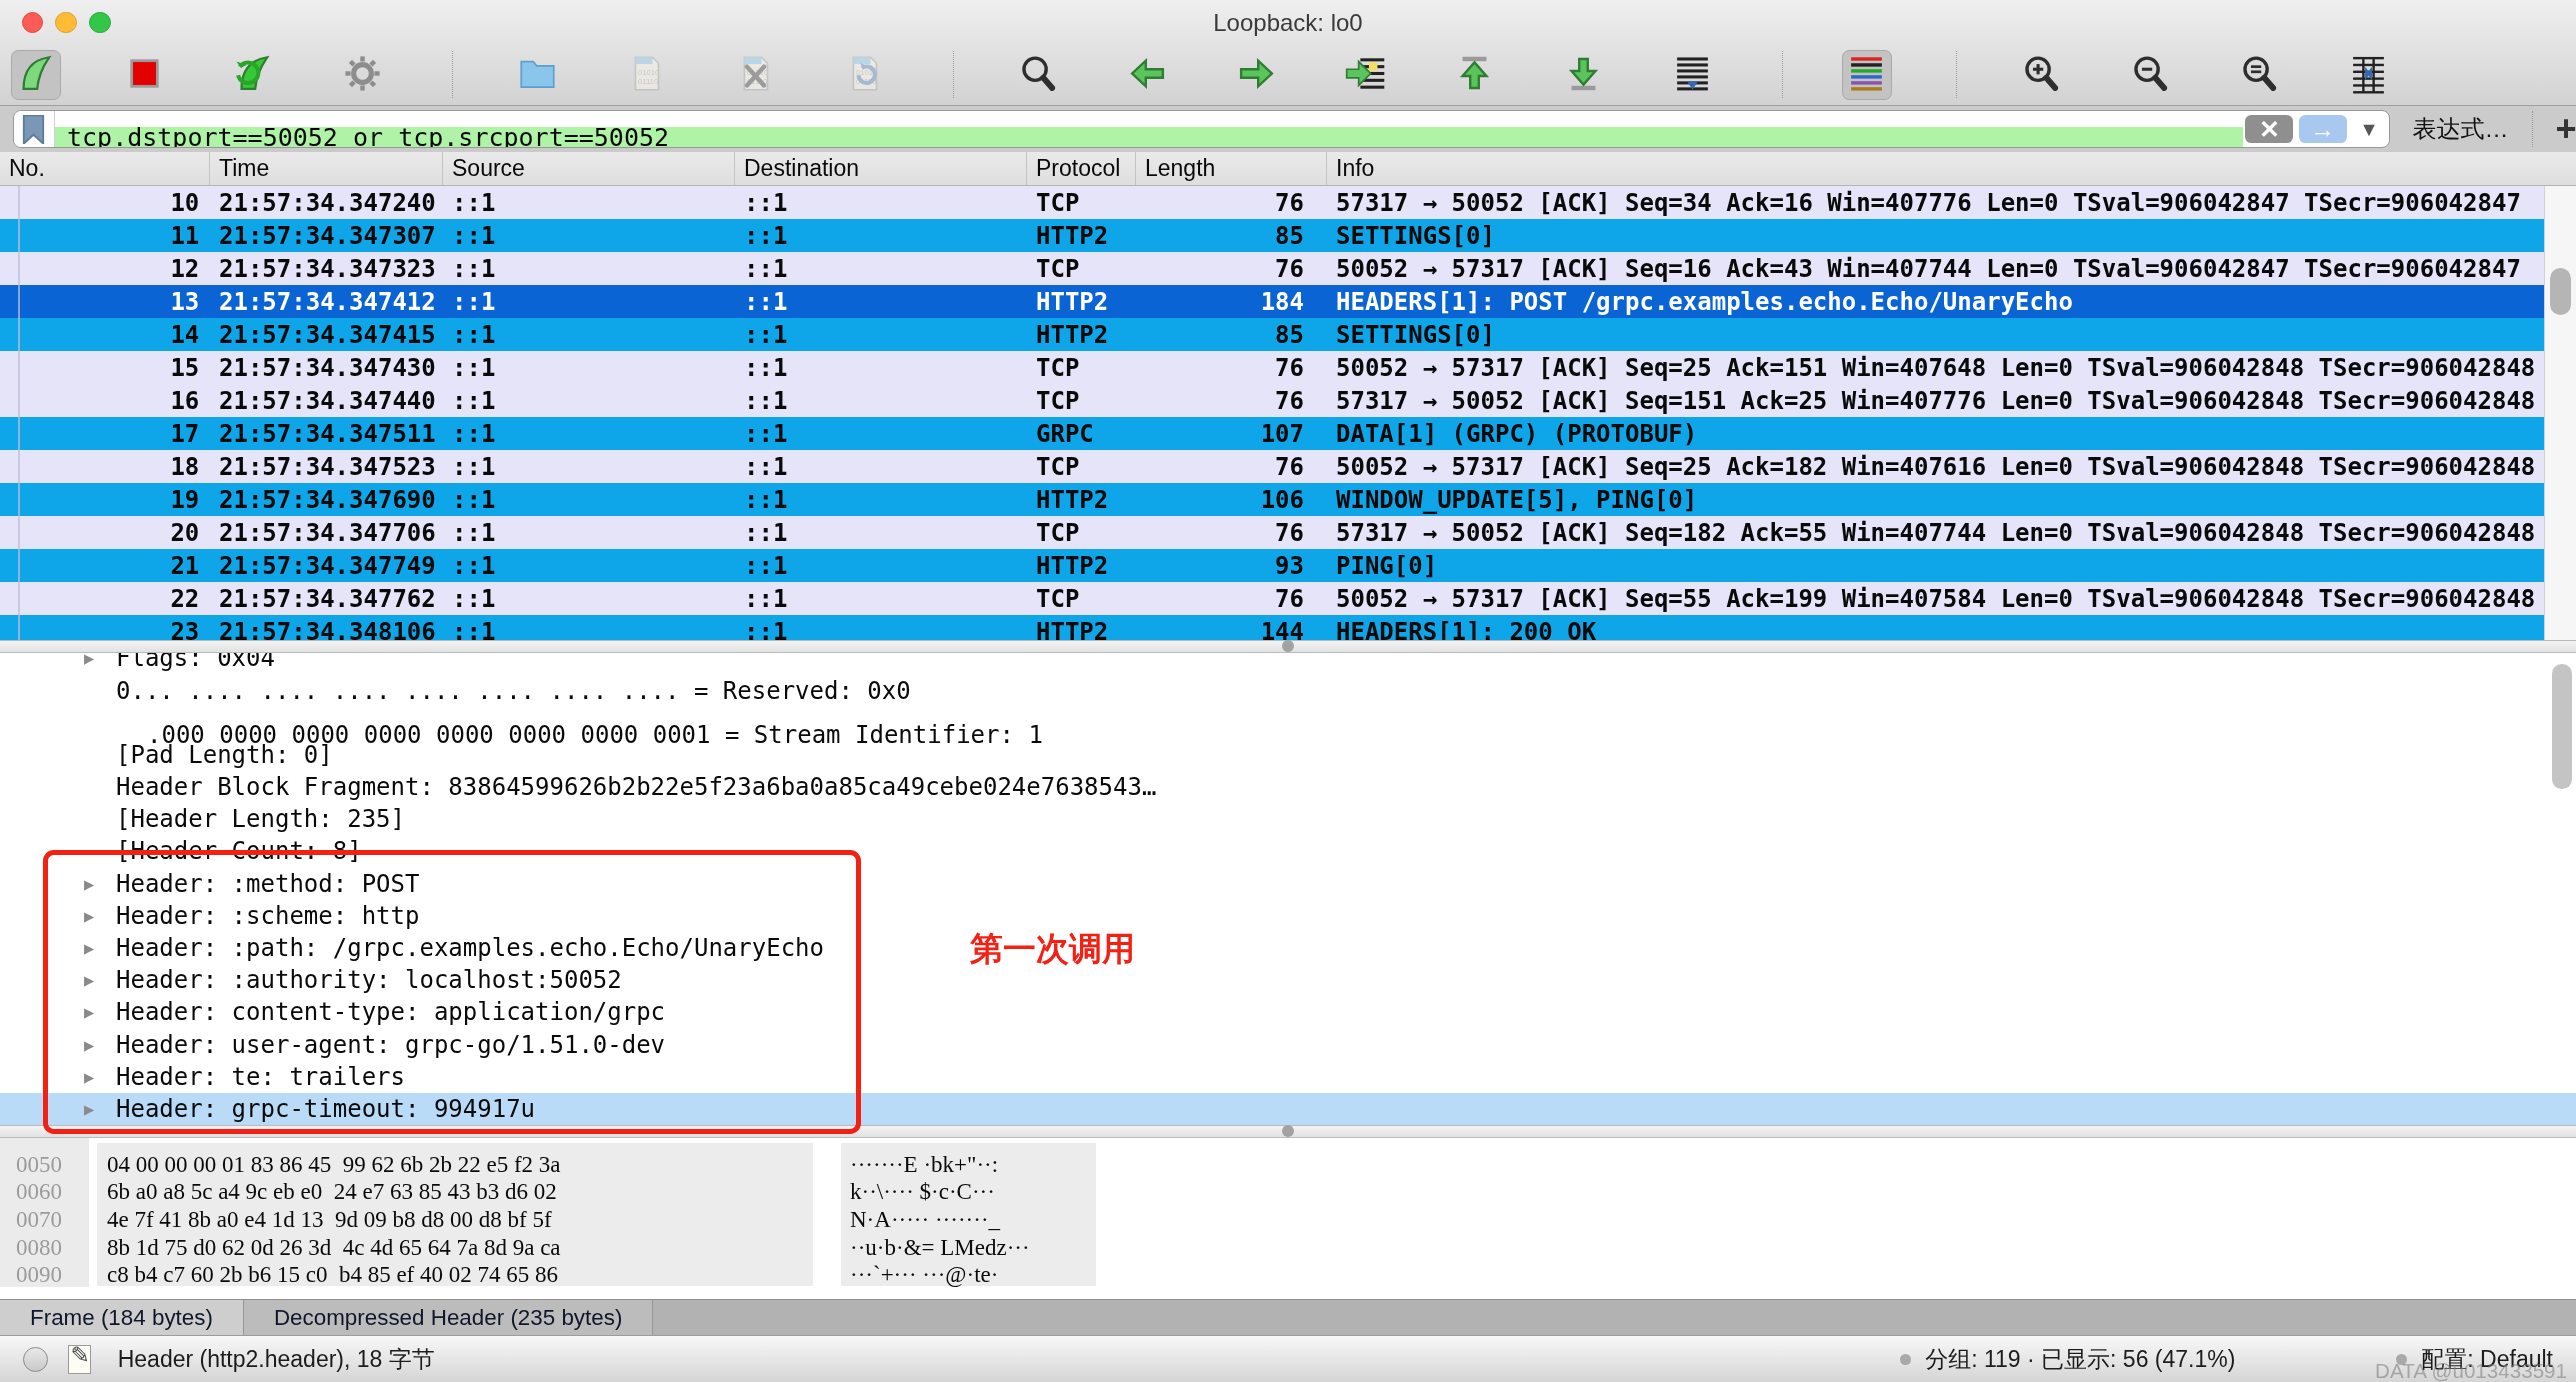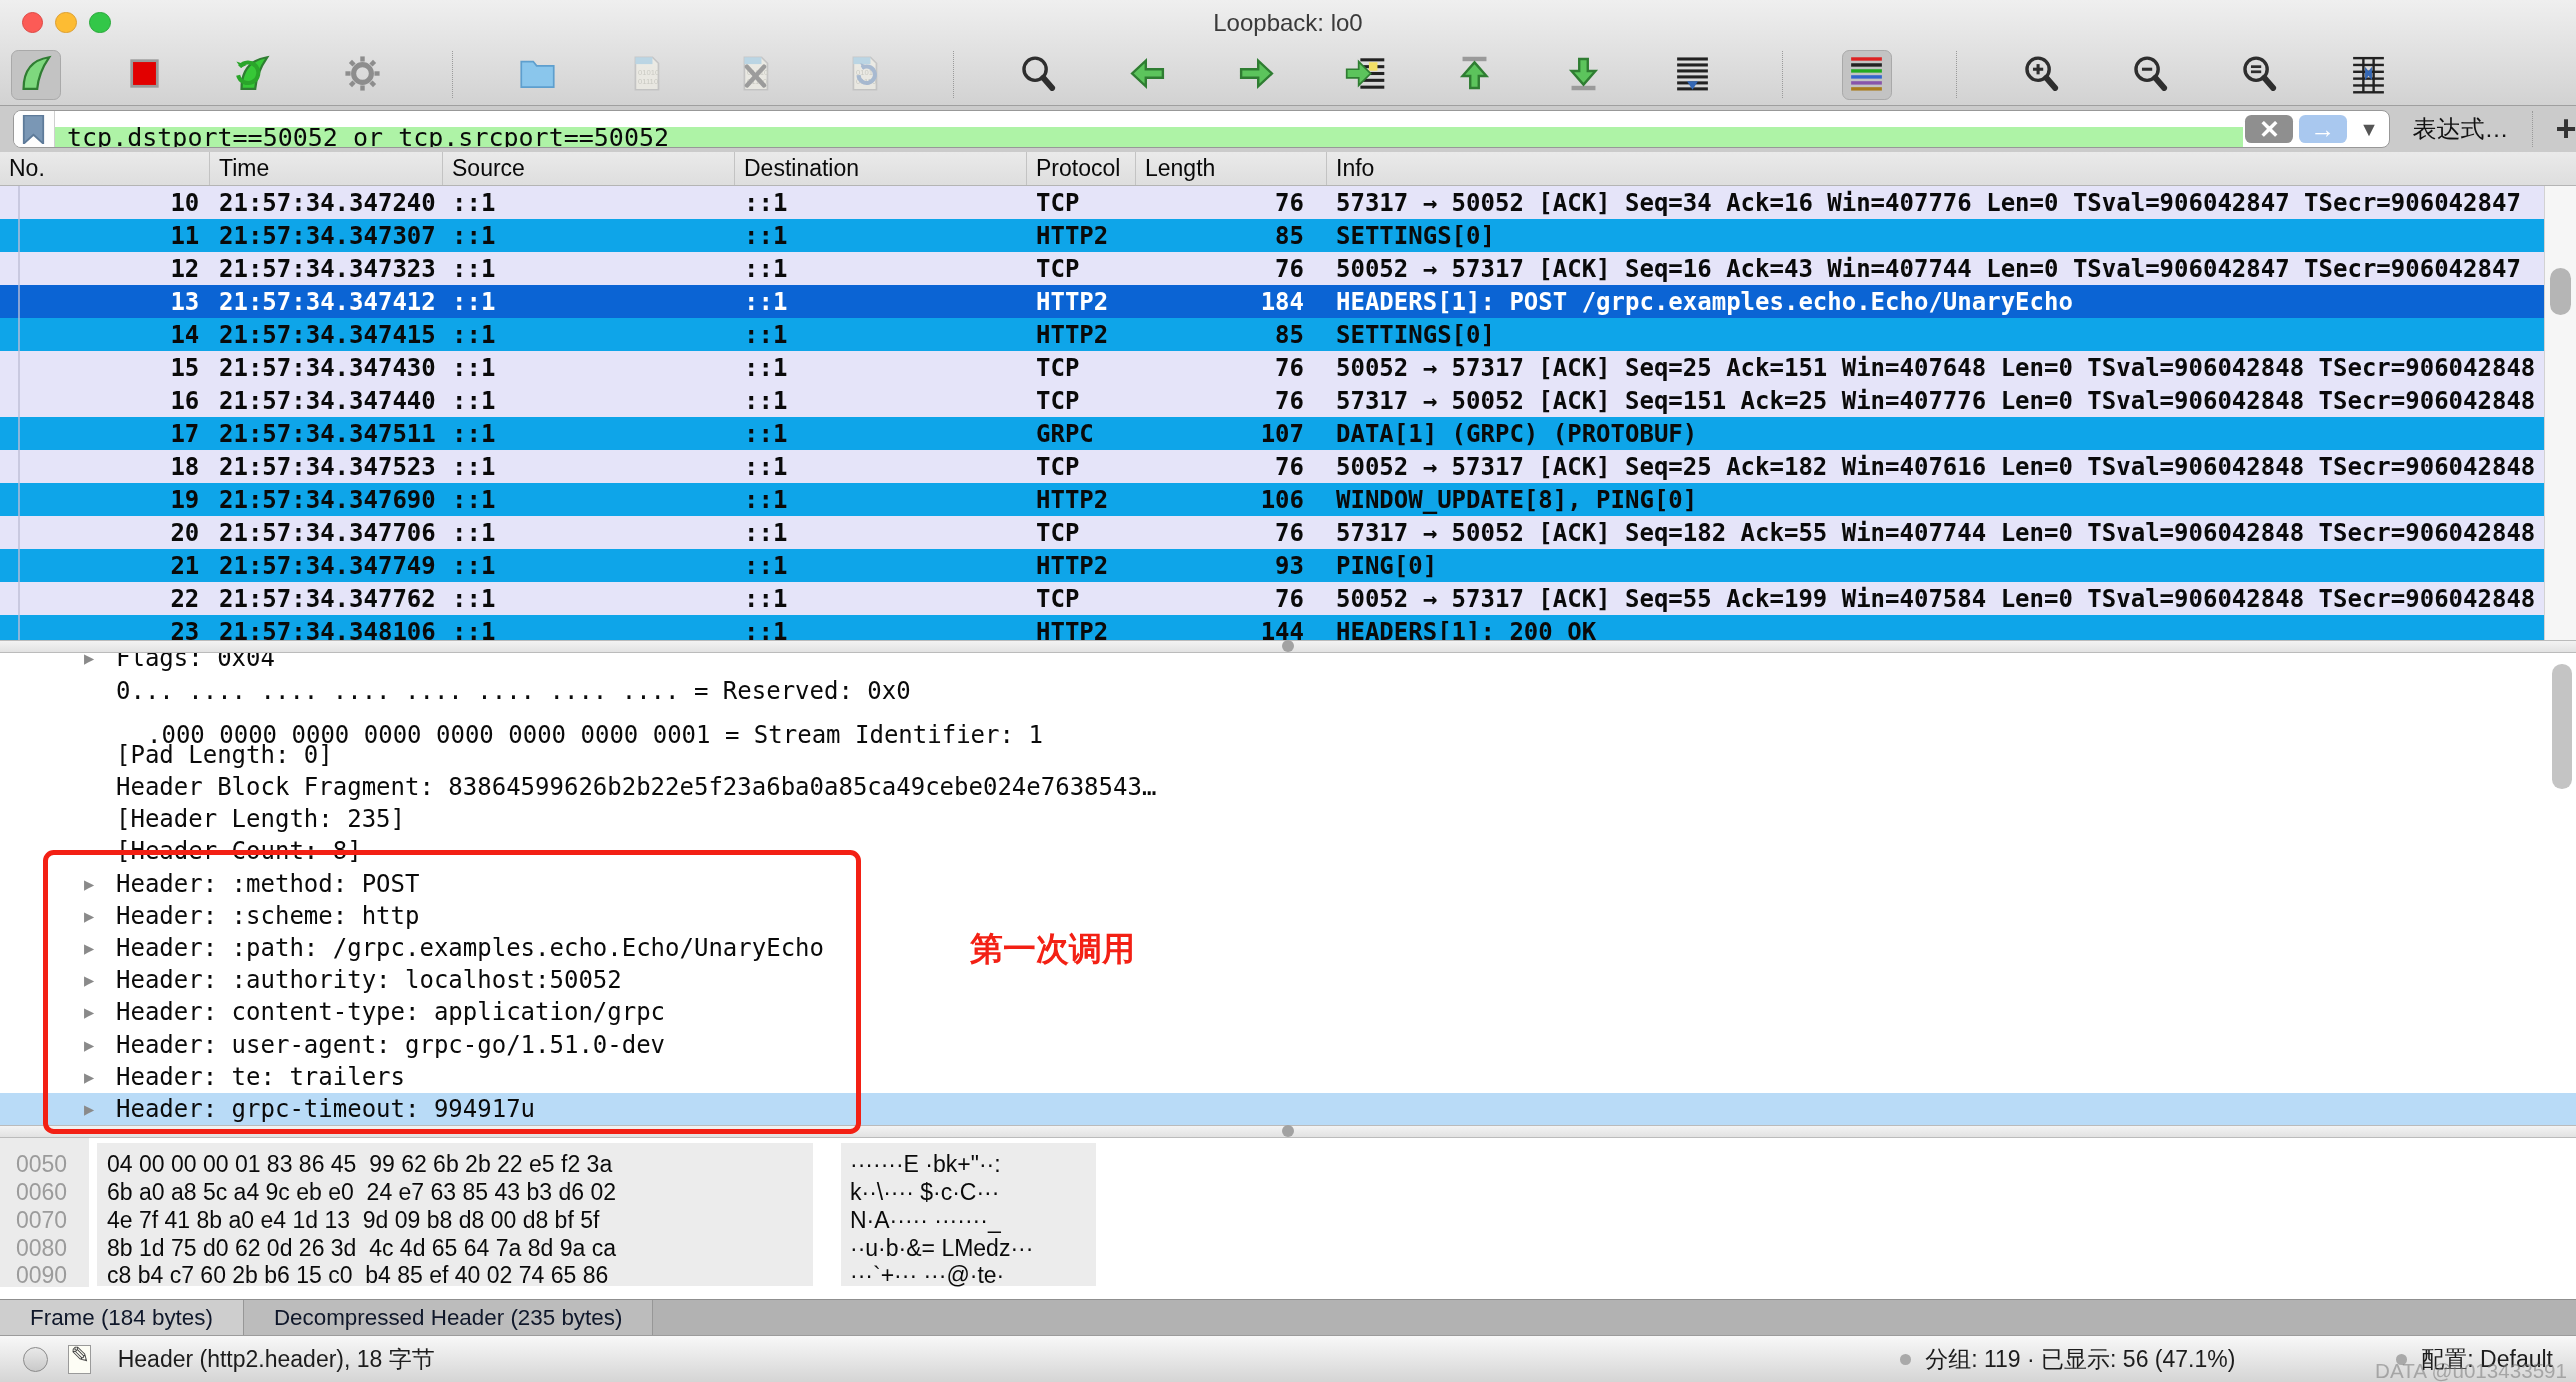--- a/index.html
+++ b/index.html
@@ -99,21 +99,21 @@
     border:5.4px solid #f32014; border-radius:10.7px; z-index:6; pointer-events:none; }
   .red-note { position:absolute; left:970px; top:927px; z-index:6; font-size:33px;
     font-weight:600; color:#f32014; }
 
   
   .hexpane { position:absolute; left:0; top:1138px; width:100%; height:161px; background:#fff; }
   .hex-gutter { position:absolute; left:0; top:0; bottom:12.5px; width:89px; background:#ebebeb; }
   .hex-shade-hex { position:absolute; left:97px; top:5.4px; height:143px; width:716px; background:#ececec; }
   .hex-shade-ascii { position:absolute; left:841px; top:5.4px; height:143px; width:255px; background:#ececec; }
   .hex-row { position:absolute; left:0; width:1252px; height:28px; display:flex; align-items:center;
-    font-family:Liberation Sans, sans-serif; font-size:23px; white-space:pre;text-align:center; }
+    font-family:Liberation Serif, serif; font-size:23px; white-space:pre;text-align:center; }
   .hx-addr { position:absolute; left:16px; color:#9b9b9b; }
   .hx-bytes { position:absolute; left:107px; color:#0a0a0a; }
   .hx-ascii { position:absolute; left:850px; color:#0a0a0a; }
 
   
   .tabstrip { position:absolute; left:0; top:1299px; width:100%; height:36px;
     background:#b2b2b2; border-top:0.9px solid #8f8f8f; display:flex; }
   .bv-tab { height:100%; display:flex; align-items:center; justify-content:center;
     font-size:22.4px; color:#0f172a; border-right:0.9px solid #979797; padding:8px 30px; flex:none; }
   .bv-tab.active { background:#cecece; }
@@ -356,21 +356,21 @@
   <div class="plist-rows" id="plist-rows">
       <div class="pl-row tcp"><div class="pc pc-no">10</div><div class="pc pc-time">21:57:34.347240</div><div class="pc pc-src">::1</div><div class="pc pc-dst">::1</div><div class="pc pc-proto">TCP</div><div class="pc pc-len">76</div><div class="pc pc-info">57317 → 50052 [ACK] Seq=34 Ack=16 Win=407776 Len=0 TSval=906042847 TSecr=906042847</div></div>
       <div class="pl-row http2"><div class="pc pc-no">11</div><div class="pc pc-time">21:57:34.347307</div><div class="pc pc-src">::1</div><div class="pc pc-dst">::1</div><div class="pc pc-proto">HTTP2</div><div class="pc pc-len">85</div><div class="pc pc-info">SETTINGS[0]</div></div>
       <div class="pl-row tcp"><div class="pc pc-no">12</div><div class="pc pc-time">21:57:34.347323</div><div class="pc pc-src">::1</div><div class="pc pc-dst">::1</div><div class="pc pc-proto">TCP</div><div class="pc pc-len">76</div><div class="pc pc-info">50052 → 57317 [ACK] Seq=16 Ack=43 Win=407744 Len=0 TSval=906042847 TSecr=906042847</div></div>
       <div class="pl-row selected"><div class="pc pc-no">13</div><div class="pc pc-time">21:57:34.347412</div><div class="pc pc-src">::1</div><div class="pc pc-dst">::1</div><div class="pc pc-proto">HTTP2</div><div class="pc pc-len">184</div><div class="pc pc-info">HEADERS[1]: POST /grpc.examples.echo.Echo/UnaryEcho</div></div>
       <div class="pl-row http2"><div class="pc pc-no">14</div><div class="pc pc-time">21:57:34.347415</div><div class="pc pc-src">::1</div><div class="pc pc-dst">::1</div><div class="pc pc-proto">HTTP2</div><div class="pc pc-len">85</div><div class="pc pc-info">SETTINGS[0]</div></div>
       <div class="pl-row tcp"><div class="pc pc-no">15</div><div class="pc pc-time">21:57:34.347430</div><div class="pc pc-src">::1</div><div class="pc pc-dst">::1</div><div class="pc pc-proto">TCP</div><div class="pc pc-len">76</div><div class="pc pc-info">50052 → 57317 [ACK] Seq=25 Ack=151 Win=407648 Len=0 TSval=906042848 TSecr=906042848</div></div>
       <div class="pl-row tcp"><div class="pc pc-no">16</div><div class="pc pc-time">21:57:34.347440</div><div class="pc pc-src">::1</div><div class="pc pc-dst">::1</div><div class="pc pc-proto">TCP</div><div class="pc pc-len">76</div><div class="pc pc-info">57317 → 50052 [ACK] Seq=151 Ack=25 Win=407776 Len=0 TSval=906042848 TSecr=906042848</div></div>
       <div class="pl-row http2"><div class="pc pc-no">17</div><div class="pc pc-time">21:57:34.347511</div><div class="pc pc-src">::1</div><div class="pc pc-dst">::1</div><div class="pc pc-proto">GRPC</div><div class="pc pc-len">107</div><div class="pc pc-info">DATA[1] (GRPC) (PROTOBUF)</div></div>
       <div class="pl-row tcp"><div class="pc pc-no">18</div><div class="pc pc-time">21:57:34.347523</div><div class="pc pc-src">::1</div><div class="pc pc-dst">::1</div><div class="pc pc-proto">TCP</div><div class="pc pc-len">76</div><div class="pc pc-info">50052 → 57317 [ACK] Seq=25 Ack=182 Win=407616 Len=0 TSval=906042848 TSecr=906042848</div></div>
-      <div class="pl-row http2"><div class="pc pc-no">19</div><div class="pc pc-time">21:57:34.347690</div><div class="pc pc-src">::1</div><div class="pc pc-dst">::1</div><div class="pc pc-proto">HTTP2</div><div class="pc pc-len">106</div><div class="pc pc-info">WINDOW_UPDATE[8], PING[0]</div></div>
+      <div class="pl-row http2"><div class="pc pc-no">19</div><div class="pc pc-time">21:57:34.347690</div><div class="pc pc-src">::1</div><div class="pc pc-dst">::1</div><div class="pc pc-proto">HTTP2</div><div class="pc pc-len">106</div><div class="pc pc-info">WINDOW_UPDATE[5], PING[0]</div></div>
       <div class="pl-row tcp"><div class="pc pc-no">20</div><div class="pc pc-time">21:57:34.347706</div><div class="pc pc-src">::1</div><div class="pc pc-dst">::1</div><div class="pc pc-proto">TCP</div><div class="pc pc-len">76</div><div class="pc pc-info">57317 → 50052 [ACK] Seq=182 Ack=55 Win=407744 Len=0 TSval=906042848 TSecr=906042848</div></div>
       <div class="pl-row http2"><div class="pc pc-no">21</div><div class="pc pc-time">21:57:34.347749</div><div class="pc pc-src">::1</div><div class="pc pc-dst">::1</div><div class="pc pc-proto">HTTP2</div><div class="pc pc-len">93</div><div class="pc pc-info">PING[0]</div></div>
       <div class="pl-row tcp"><div class="pc pc-no">22</div><div class="pc pc-time">21:57:34.347762</div><div class="pc pc-src">::1</div><div class="pc pc-dst">::1</div><div class="pc pc-proto">TCP</div><div class="pc pc-len">76</div><div class="pc pc-info">50052 → 57317 [ACK] Seq=55 Ack=199 Win=407584 Len=0 TSval=906042848 TSecr=906042848</div></div>
       <div class="pl-row http2"><div class="pc pc-no">23</div><div class="pc pc-time">21:57:34.348106</div><div class="pc pc-src">::1</div><div class="pc pc-dst">::1</div><div class="pc pc-proto">HTTP2</div><div class="pc pc-len">144</div><div class="pc pc-info">HEADERS[1]: 200 OK</div></div>
     </div>
   <div class="vscroll">
     <div class="vthumb" style="top:82px;height:47px;"></div>
   </div>
 
   <div class="split" style="top:640px;"></div>

